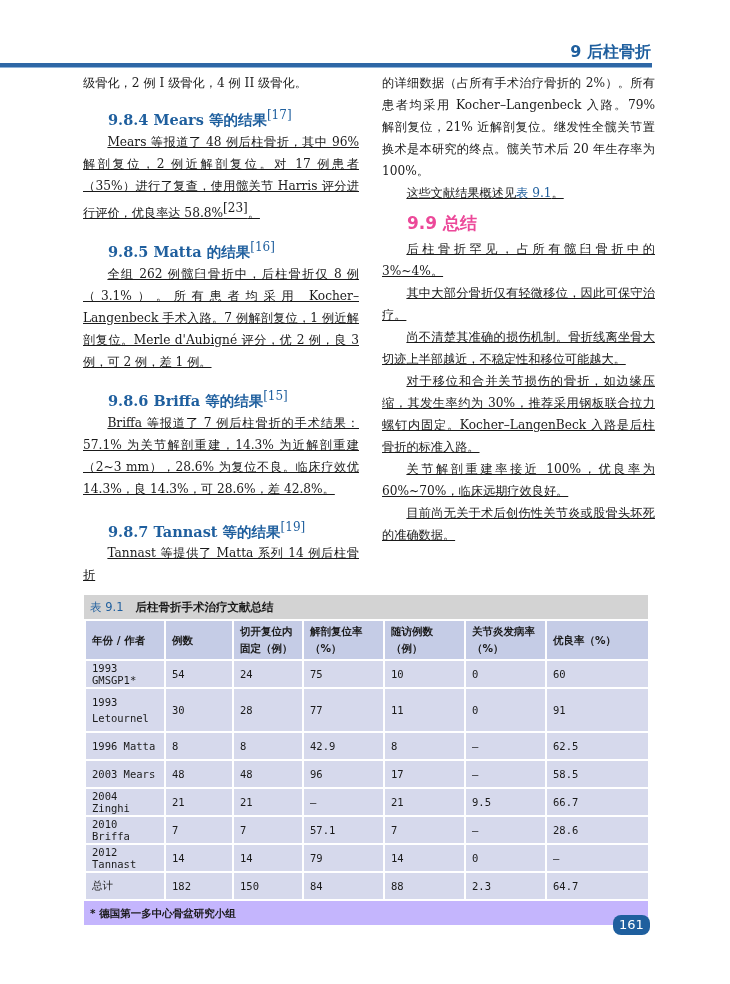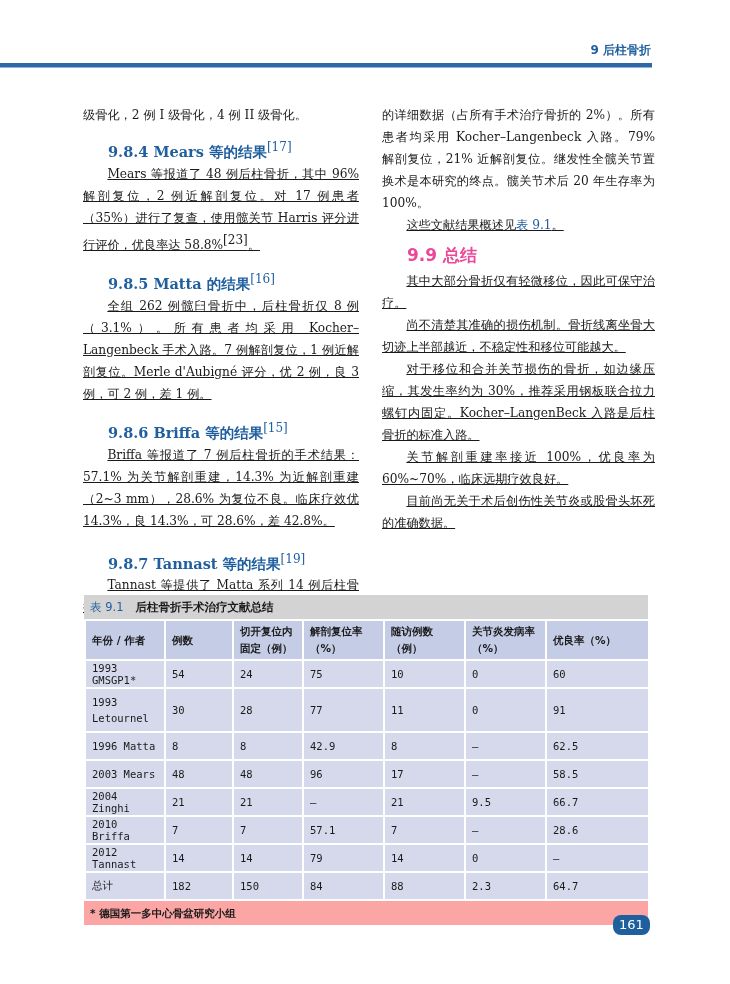--- a/index.html
+++ b/index.html
@@ -2,27 +2,27 @@
 <html><head>
 <meta charset="utf-8">
 <style>
   html, body { margin: 0; padding: 0; }
   body {
     width: 730px; height: 984px; background: #ffffff; position: relative; overflow: hidden;
     font-family: "DejaVu Serif", "Liberation Serif", serif; color: #1a1a1a;
   }
   .running-head {
     position: absolute; right: 79px; top: 42px;
-    font-family: "DejaVu Sans", sans-serif; font-weight: bold; font-size: 12px; color: #1f5f9e;
+    font-family: "DejaVu Sans", sans-serif; font-weight: bold; font-size: 16px; color: #1f5f9e;
   }
   .head-rule {
     position: absolute; left: 0; top: 63px; width: 652px; height: 4px; background: #2e67a6;
     border-bottom: 1px solid #8fb3d9;
   }
-  .col { position: absolute; top: 104px; font-size: 12.2px; line-height: 22px; }
+  .col { position: absolute; top: 72px; font-size: 12.2px; line-height: 22px; }
   .col-left { left: 83px; width: 276px; }
   .col-right { left: 382px; width: 273px; }
   .col p { margin: 0; text-align: justify; text-align-last: left; }
   .col p.ind { text-indent: 2em; text-decoration: underline; }
   .h3 {
     color: #1f5f9e; font-weight: bold; font-size: 14.5px; margin: 0; padding-left: 25px;
     font-family: "DejaVu Serif", serif;
   }
   .h3 sup, .cite { font-size: 12px; vertical-align: super; font-weight: normal; }
   .h2 { color: #ec4899; font-weight: bold; font-size: 17px; margin: 0; padding-left: 25px; font-family: "DejaVu Sans", sans-serif; }
@@ -31,21 +31,21 @@
   .table-caption {
     background: #d3d3d3; height: 24px; line-height: 24px; padding-left: 6px; font-size: 11.5px;
     font-family: "DejaVu Sans", sans-serif; font-weight: bold;
   }
   .table-caption .num { color: #1f5f9e; font-weight: normal; margin-right: 12px; }
   table { border-collapse: collapse; width: 564px; table-layout: fixed; }
   th, td { border: 2px solid #ffffff; background: #d6d9ec; text-align: left; vertical-align: middle; padding: 0 6px; font-size: 10.5px; }
   th { background: #c5cce6; font-weight: bold; height: 38px; line-height: 17px; font-family: "DejaVu Sans", sans-serif; font-size: 10.5px; }
   td { height: 26px; }
   td.tall { height: 42px; line-height: 16px; }
-  .footnote { background: #fca5a5; height: 24px; line-height: 24px; padding-left: 6px; font-size: 10.5px; font-family: "DejaVu Sans", sans-serif; font-weight: bold; }
+  .footnote { background: #c4b5fd; height: 24px; line-height: 24px; padding-left: 6px; font-size: 10.5px; font-family: "DejaVu Sans", sans-serif; font-weight: bold; }
   .page-num {
     position: absolute; left: 613px; top: 915px; width: 37px; height: 20px; border-radius: 8px;
     background: #1f5f9e; color: #fff; font-family: "DejaVu Sans", sans-serif; font-size: 13px;
     text-align: center; line-height: 20px;
   }
 </style>
 </head>
 <body>
 
 <div class="running-head">9 后柱骨折</div>
@@ -71,20 +71,21 @@
   <p class="ind">Tannast 等提供了 Matta 系列 14 例后柱骨折</p>
 </div>
 
 <div class="col col-right">
   <p>的详细数据（占所有手术治疗骨折的 2%）。所有患者均采用 Kocher–Langenbeck 入路。79% 解剖复位，21% 近解剖复位。继发性全髋关节置换术是本研究的终点。髋关节术后 20 年生存率为 100%。</p>
   <p class="ind"><span>这些文献结果概述见</span><span class="link">表 9.1</span><span>。</span></p>
 
   <div style="height:8px"></div>
   <p class="h2">9.9 总结</p>
   <div style="height:4px"></div>
+  <p class="ind">后柱骨折罕见，占所有髋臼骨折中的 3%~4%。</p>
   <p class="ind">其中大部分骨折仅有轻微移位，因此可保守治疗。</p>
   <p class="ind">尚不清楚其准确的损伤机制。骨折线离坐骨大切迹上半部越近，不稳定性和移位可能越大。</p>
   <p class="ind">对于移位和合并关节损伤的骨折，如边缘压缩，其发生率约为 30%，推荐采用钢板联合拉力螺钉内固定。Kocher–LangenBeck 入路是后柱骨折的标准入路。</p>
   <p class="ind">关节解剖重建率接近 100%，优良率为 60%~70%，临床远期疗效良好。</p>
   <p class="ind">目前尚无关于术后创伤性关节炎或股骨头坏死的准确数据。</p>
 </div>
 
 <div class="table-wrap">
   <div class="table-caption">
     <span class="num">表 9.1</span><span>后柱骨折手术治疗文献总结</span>

